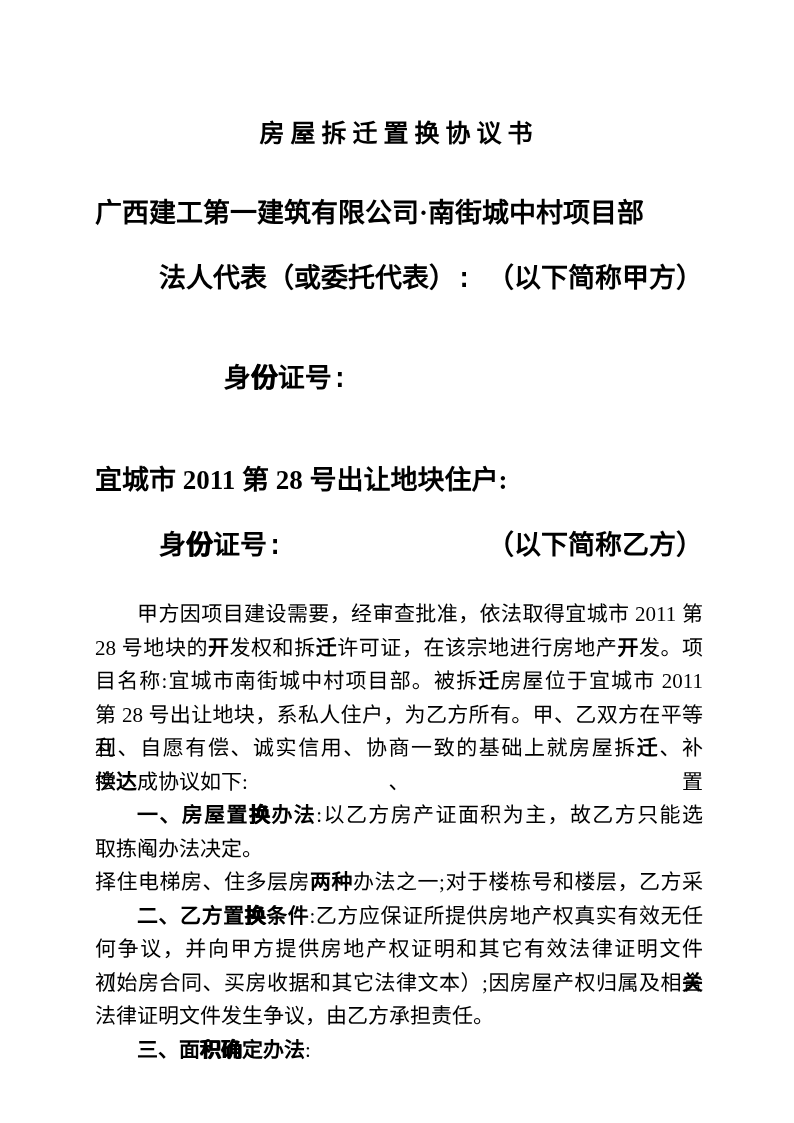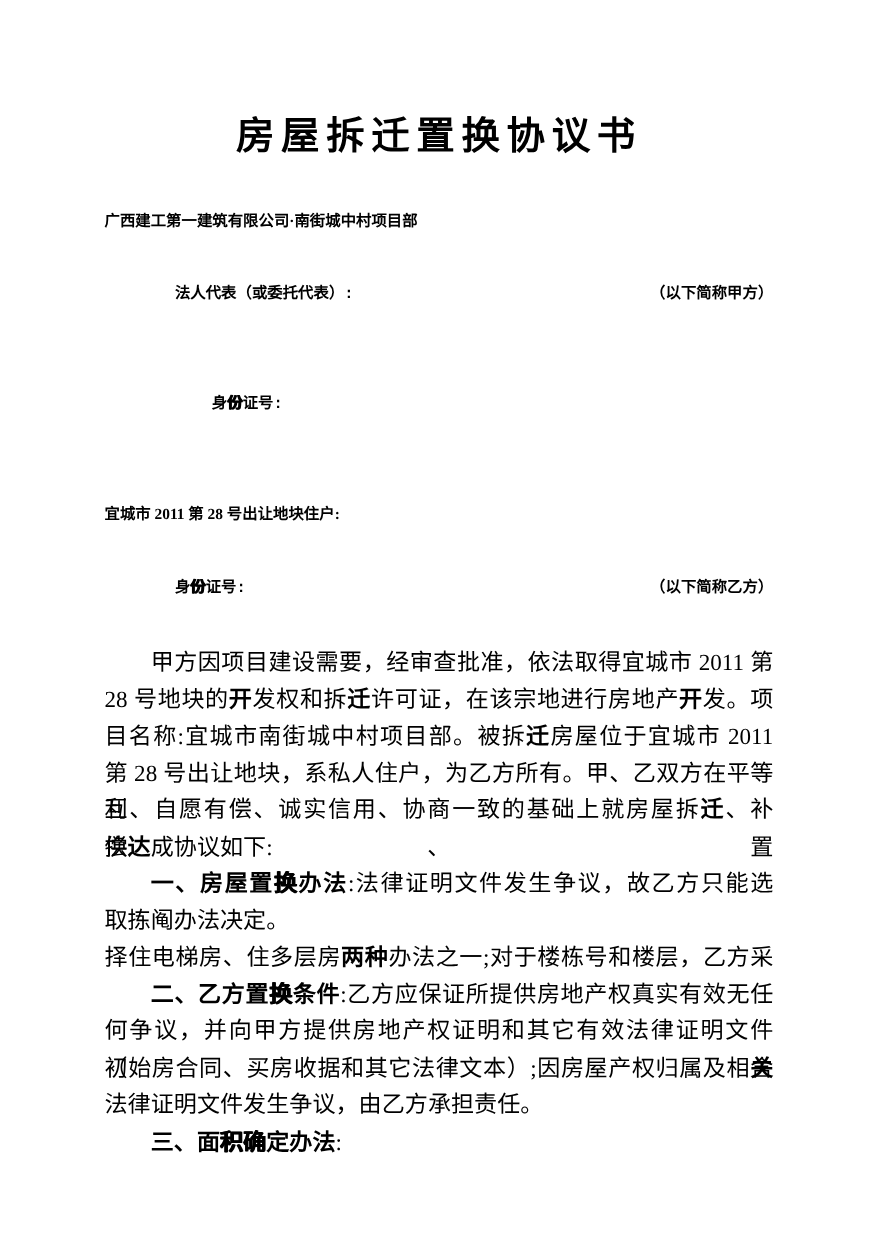--- a/index.html
+++ b/index.html
@@ -3,24 +3,24 @@
 <meta charset="utf-8">
 <style>
   html,body{margin:0;padding:0;background:#ffffff;}
   .page{
     position:relative;width:794px;height:1123px;box-sizing:border-box;
     background:#ffffff;color:#000000;overflow:hidden;
     padding:106px 91px 0 95px;
     font-family:"Liberation Serif","DejaVu Serif",serif;
   }
   .title{
-    font-size:35px;line-height:36px;font-weight:bold;text-align:center;
-    letter-spacing:6px;margin:0 0 43px 0;
+    font-size:25px;line-height:36px;font-weight:bold;text-align:center;
+    letter-spacing:6px;margin:12px 0 43px 0;font-family:Liberation Mono, monospace;
   }
-  .hline{font-size:14px;line-height:33px;font-weight:bold;margin:4px 0 34px 0;white-space:pre-wrap;}
+  .hline{font-size:27px;line-height:33px;font-weight:bold;margin:4px 0 34px 0;white-space:pre-wrap;}
   .hindent{padding-left:64px;font-family:Liberation Mono, monospace;}
   .row{display:flex;justify-content:space-between;align-items:baseline;}
   .docbody{margin:0;}
   .bline{font-size:21px;line-height:33.5px;height:33.5px;white-space:pre-wrap;}
   .just{text-align:justify;text-align-last:justify;}
   .indent{text-indent:42px;}
   .seg-b{font-weight:bold;}
   .seg-x{font-weight:bold;text-shadow:0.7px 0 currentColor,-0.4px 0 currentColor;}
 </style>
 </head>
@@ -48,21 +48,21 @@
     <span>（以下简称乙方）</span>
   </div>
 
   <div class="docbody">
       <div class="bline indent just"><span>甲方因项目建设需要，经审查批准，依法取得宜城市 2011 第</span></div>
       <div class="bline just"><span>28 号地块的</span><span class="seg-b">开</span><span>发权和拆</span><span class="seg-b">迁</span><span>许可证，在该宗地进行房地产</span><span class="seg-b">开</span><span>发。项</span></div>
       <div class="bline just"><span>目名称:宜城市南街城中村项目部。被拆</span><span class="seg-b">迁</span><span>房屋位于宜城市 2011</span></div>
       <div class="bline just"><span>第 28 号出让地块，系私人住户，为乙方所有。甲、乙双方在平等互</span></div>
       <div class="bline just"><span>利、自愿有偿、诚实信用、协商一致的基础上就房屋拆</span><span class="seg-b">迁</span><span>、补偿、置</span></div>
       <div class="bline"><span>换</span><span class="seg-b">达</span><span>成协议如下:</span></div>
-      <div class="bline indent just"><span class="seg-b">一、房屋置</span><span class="seg-x">换</span><span class="seg-b">办法</span><span>:法律证明文件发生争议，故乙方只能选</span></div>
+      <div class="bline indent just"><span class="seg-b">一、房屋置</span><span class="seg-x">换</span><span class="seg-b">办法</span><span>:以乙方房产证面积为主，故乙方只能选</span></div>
       <div class="bline"><span>取拣阄办法决定。</span></div>
       <div class="bline just"><span>择住电梯房、住多层房</span><span class="seg-b">两种</span><span>办法之一;对于楼栋号和楼层，乙方采</span></div>
       <div class="bline indent just"><span class="seg-b">二、乙方置</span><span class="seg-x">换</span><span class="seg-b">条件</span><span>:乙方应保证所提供房地产权真实有效无任</span></div>
       <div class="bline just"><span>何争议，并向甲方提供房地产权证明和其它有效法律证明文件（含</span></div>
       <div class="bline just"><span>初始房合同、买房收据和其它法律文本）;因房屋产权归属及相</span><span class="seg-b">关</span></div>
       <div class="bline"><span>法律证明文件发生争议，由乙方承担责任。</span></div>
       <div class="bline indent"><span class="seg-b">三、面</span><span class="seg-x">积确</span><span class="seg-b">定办法</span><span>:</span></div>
     </div>
 
 </div>

